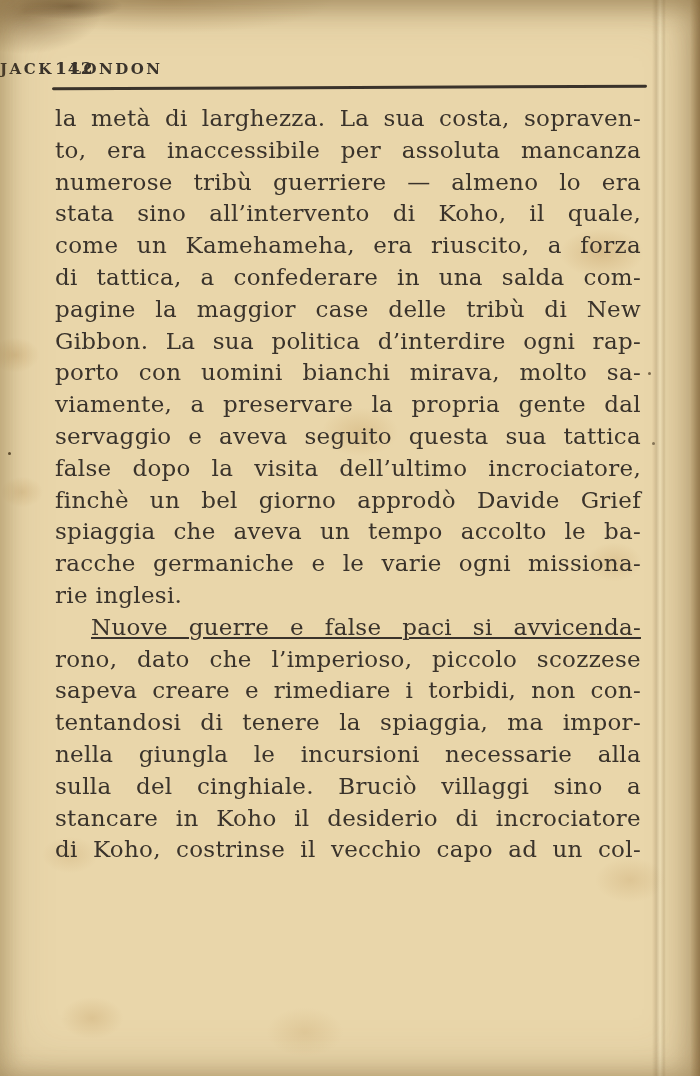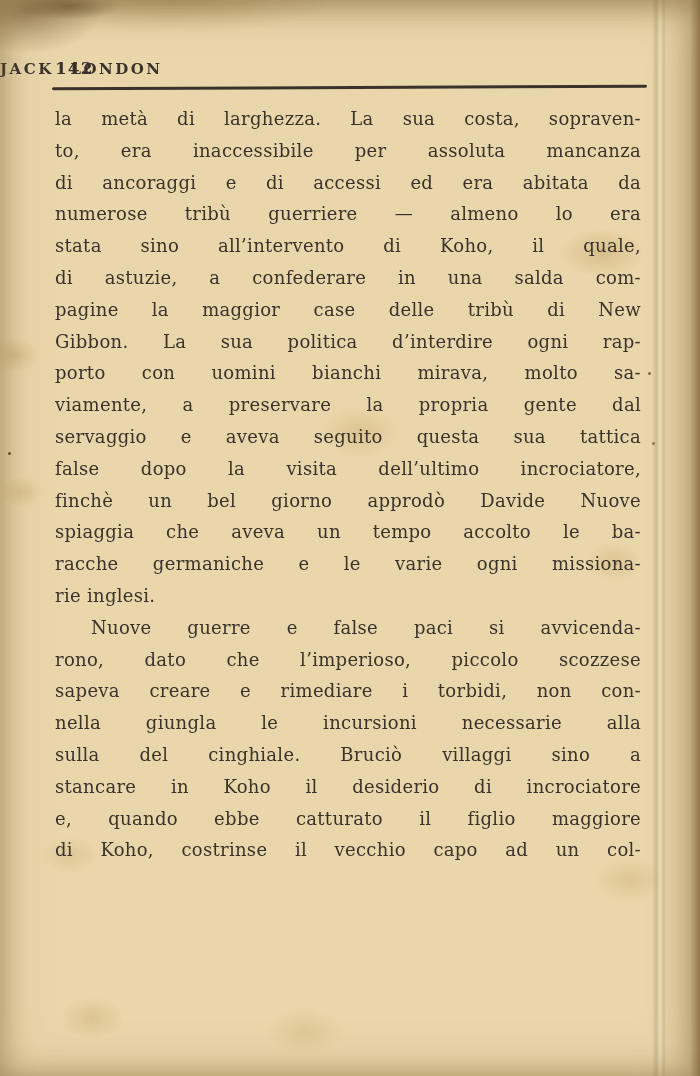--- a/index.html
+++ b/index.html
@@ -75,64 +75,64 @@
   .header-rule {
     position: absolute; left: 52px; top: 86px; width: 595px; height: 3px;
     background: var(--ink, #3a332b);
     transform: rotate(-0.25deg);
     border-radius: 2px;
   }
   .text-block {
     position: absolute; left: 55px; top: 103px; width: 586px;
   }
   .line {
-    font-size: 18px;
+    font-size: 23px;
     line-height: 31.8px;
     height: 31.8px;
     letter-spacing: 0.3px;
     white-space: normal;
     text-align: justify;
     text-align-last: justify;
     overflow: visible;
   }
-  .line.indent { text-indent: 36px; }
+  .line.indent { text-indent: 36px; text-decoration: underline; }
   .line.no-justify { text-align-last: left; }
 </style>
 </head>
 <body style="--paper: #e9d6aa; --ink: #3a332b;">
 
 <div class="paper-texture"></div>
 <div class="crease"></div>
 <div class="right-edge"></div>
 <div class="speck"></div>
 
 <div class="page-number">142</div>
 <div class="running-header">JACK LONDON</div>
 <div class="header-rule"></div>
 
 <div class="text-block">
     <div class="line">la metà di larghezza. La sua costa, sopraven-</div>
     <div class="line">to, era inaccessibile per assoluta mancanza</div>
-    <div class="line">di ancoraggi e di accessi ed era abitata da</div>
     <div class="line">numerose tribù guerriere — almeno lo era</div>
     <div class="line">stata sino all’intervento di Koho, il quale,</div>
-    <div class="line">di astuzie, a confederare in una salda com-</div>
+    <div class="line">come un Kamehameha, era riuscito, a forza</div>
+    <div class="line">di tattica, a confederare in una salda com-</div>
     <div class="line">pagine la maggior case delle tribù di New</div>
     <div class="line">Gibbon. La sua politica d’interdire ogni rap-</div>
     <div class="line">porto con uomini bianchi mirava, molto sa-</div>
     <div class="line">viamente, a preservare la propria gente dal</div>
     <div class="line">servaggio e aveva seguito questa sua tattica</div>
     <div class="line">false dopo la visita dell’ultimo incrociatore,</div>
-    <div class="line">finchè un bel giorno approdò Davide Nuove</div>
+    <div class="line">finchè un bel giorno approdò Davide Grief</div>
     <div class="line">spiaggia che aveva un tempo accolto le ba-</div>
     <div class="line">racche germaniche e le varie ogni missiona-</div>
     <div class="line no-justify">rie inglesi.</div>
     <div class="line indent">Nuove guerre e false paci si avvicenda-</div>
     <div class="line">rono, dato che l’imperioso, piccolo scozzese</div>
     <div class="line">sapeva creare e rimediare i torbidi, non con-</div>
+    <div class="line">tentandosi di tenere la spiaggia, ma impor-</div>
     <div class="line">nella giungla le incursioni necessarie alla</div>
     <div class="line">sulla del cinghiale. Bruciò villaggi sino a</div>
     <div class="line">stancare in Koho il desiderio di incrociatore</div>
-    <div class="line">e, quando ebbe catturato il figlio maggiore</div>
     <div class="line">di Koho, costrinse il vecchio capo ad un col-</div>
   </div>
 
 <div class="vignette"></div>
 
 </body></html>

